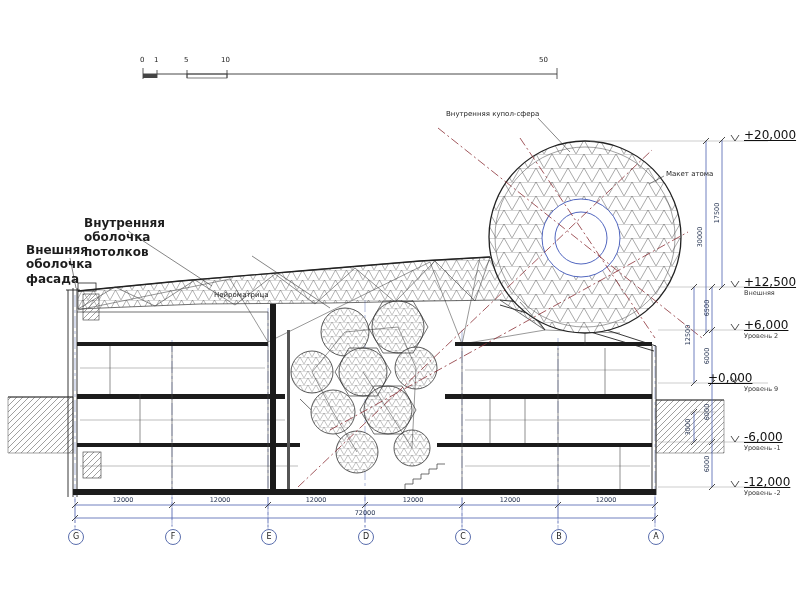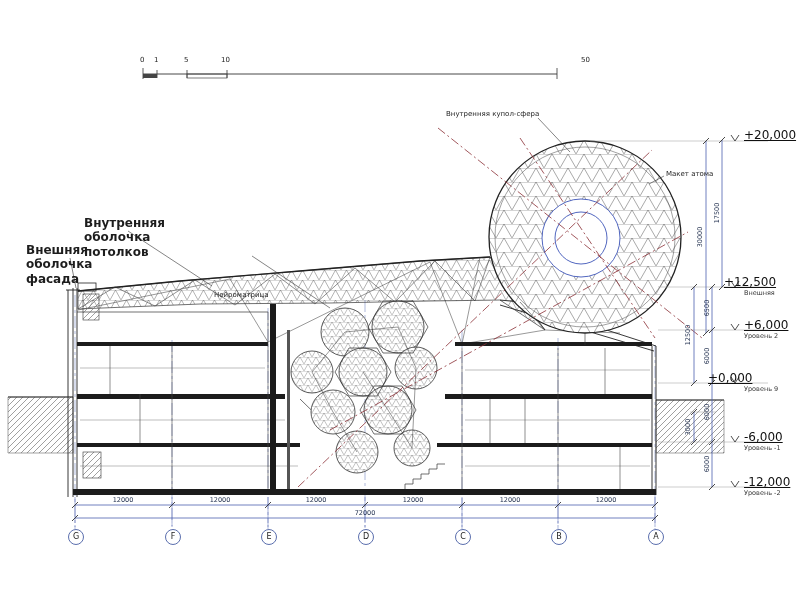--- a/index.html
+++ b/index.html
@@ -144,30 +144,30 @@
       <path d="M75 497 V521 M172 497 V521 M268 497 V521 M365 497 V521 M462 497 V521 M558 497 V521 M655 497 V521" stroke="#4b5fae" stroke-width="0.5" fill="none"></path>
       <path d="M72 508 L78 502 M169 508 L175 502 M265 508 L271 502 M362 508 L368 502 M459 508 L465 502 M555 508 L561 502 M652 508 L658 502 M72 521 L78 515 M652 521 L658 515" stroke="#333" stroke-width="0.9" fill="none"></path>
       <path d="M75 521 V529 M172 521 V529 M268 521 V529 M365 521 V529 M462 521 V529 M558 521 V529 M655 521 V529" stroke="#4b5fae" stroke-width="0.5" fill="none" stroke-dasharray="2 2"></path>
     </g>
   </svg>
 
   <div class="t scl" style="left:140px;top:56px;">0</div>
   <div class="t scl" style="left:154px;top:56px;">1</div>
   <div class="t scl" style="left:184px;top:56px;">5</div>
   <div class="t scl" style="left:221px;top:56px;">10</div>
-  <div class="t scl" style="left:581px;top:56px;text-align:center;">50</div>
+  <div class="t scl" style="left:539px;top:56px;text-align:center;">50</div>
 
   <div class="t t7" style="left:446px;top:110px;">Внутренняя купол-сфера</div>
   <div class="t t7" style="left:666px;top:170px;">Макет атома</div>
   <div class="t t65 wrap" style="left:84px;top:216px;width:92px;">Внутренняя оболочка потолков</div>
   <div class="t t65 wrap" style="left:26px;top:243px;width:70px;">Внешняя оболочка фасада</div>
   <div class="t t7" style="left:214px;top:247px;margin-top:44px;">Нейроматрица</div>
 
   <div class="t elevv" style="left:744px;top:128px;">+20,000</div>
-  <div class="t elevv" style="left:724px;top:275px;">+12,500</div>
+  <div class="t elevv" style="left:744px;top:275px;">+12,500</div>
   <div class="t elevn" style="left:744px;top:289px;">Внешняя</div>
   <div class="t elevv" style="left:744px;top:318px;">+6,000</div>
   <div class="t elevn" style="left:744px;top:332px;">Уровень 2</div>
   <div class="t elevv" style="left:708px;top:371px;">+0,000</div>
   <div class="t elevn" style="left:744px;top:385px;">Уровень 9</div>
   <div class="t elevv" style="left:744px;top:430px;">-6,000</div>
   <div class="t elevn" style="left:744px;top:444px;">Уровень -1</div>
   <div class="t elevv" style="left:744px;top:475px;">-12,000</div>
   <div class="t elevn" style="left:744px;top:489px;">Уровень -2</div>
 

